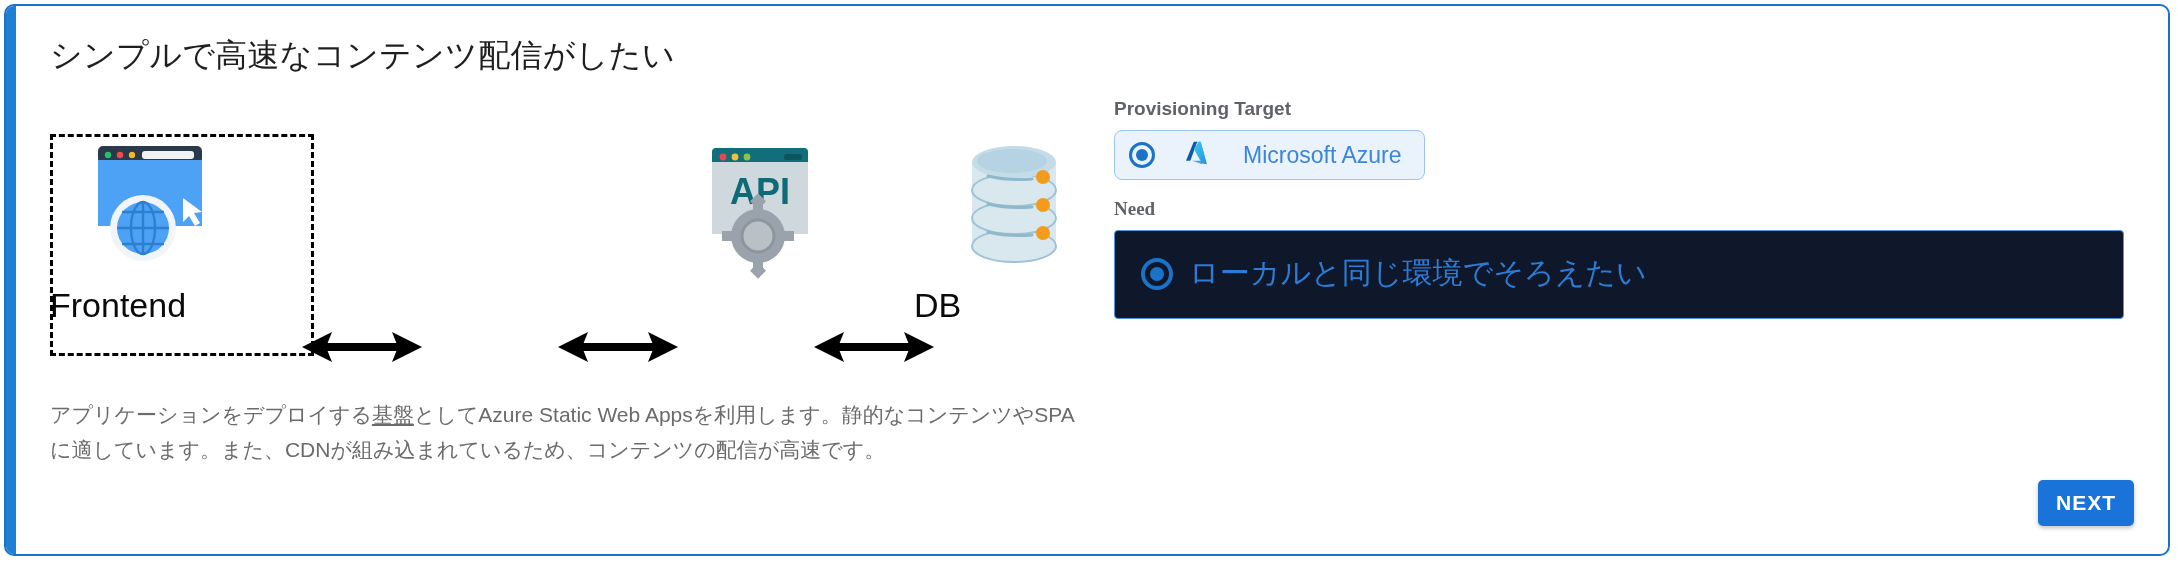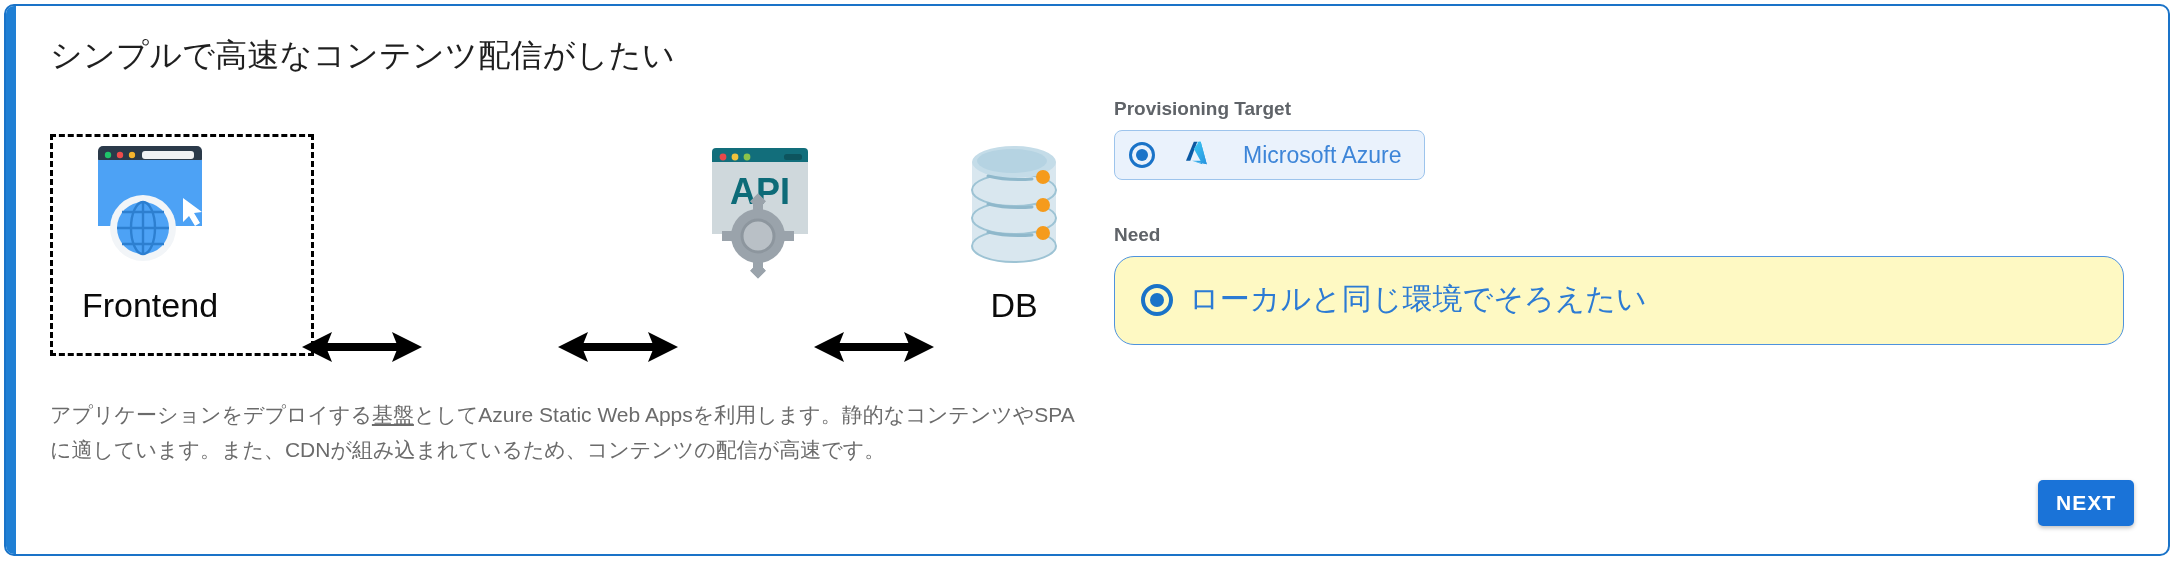--- a/index.html
+++ b/index.html
@@ -51,21 +51,20 @@
     left: 44px;
     top: 118px;
     width: 1040px;
     height: 240px;
   }
   .node {
     position: absolute;
     top: 0;
     width: 200px;
     height: 232px;
-    text-align: center;
   }
   .node-art {
     position: relative;
     width: 140px;
     height: 150px;
     margin: 8px auto 0;
   }
   .node-label {
     font-size: 34px;
     color: #0a0a0a;
@@ -146,27 +145,27 @@
     top: 50%;
     width: 12px;
     height: 12px;
     margin: -6px 0 0 -6px;
     border-radius: 50%;
     background: #1a73c8;
   }
   .radio.lg { width: 32px; height: 32px; border-width: 4px; }
   .radio.lg::after { width: 14px; height: 14px; margin: -7px 0 0 -7px; }
 
-  .need-label { margin-top: 44px; }
+  .need-label { margin-top: 18px; font-family: Liberation Serif, serif; }
   .need-box {
     box-sizing: border-box;
     width: 1010px;
     border: 1px solid #4e93de;
-    border-radius: 20px;
-    background: #fef9c3;
+    border-radius: 4px;
+    background: #0f172a;
     padding: 22px 26px 24px;
   }
   .need-option {
     display: flex;
     align-items: center;
     gap: 16px;
   }
   .need-option-text {
     font-size: 30px;
     color: #2c7bd4;

